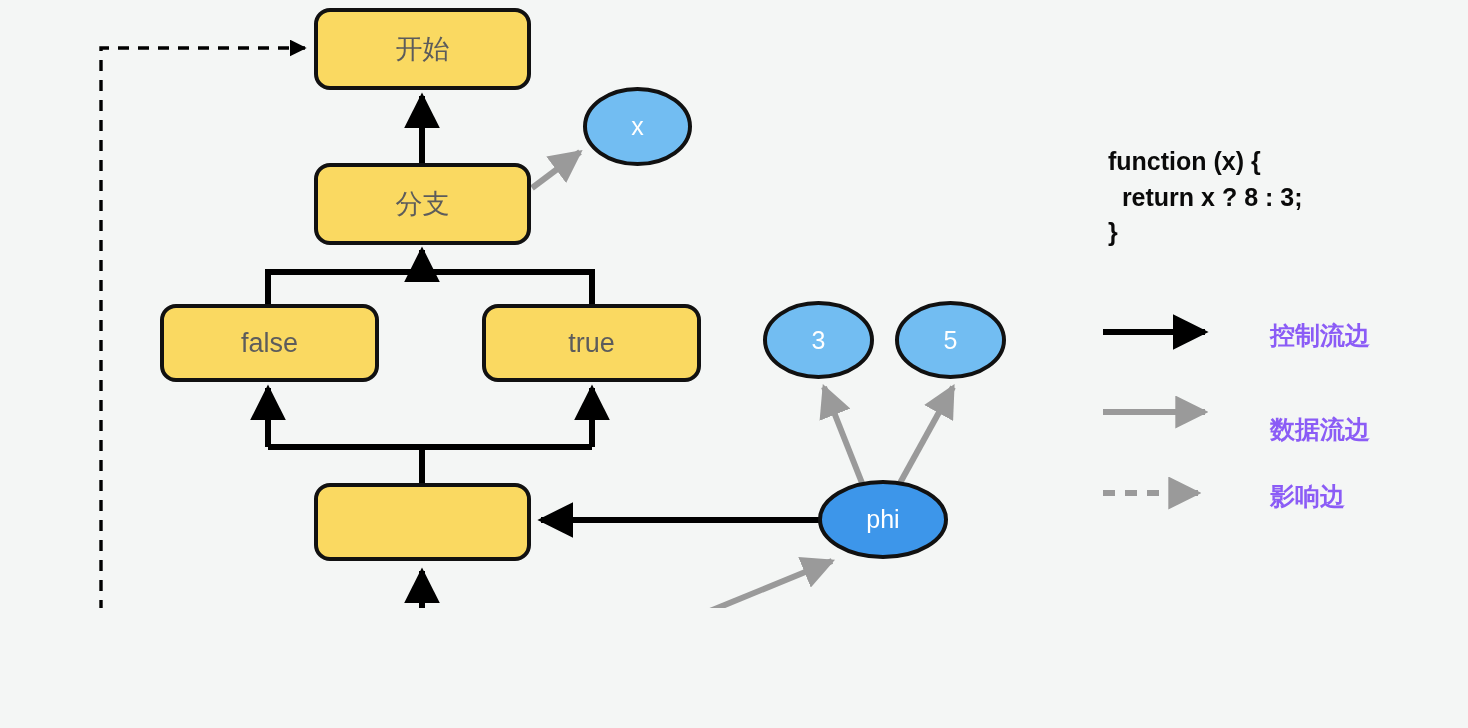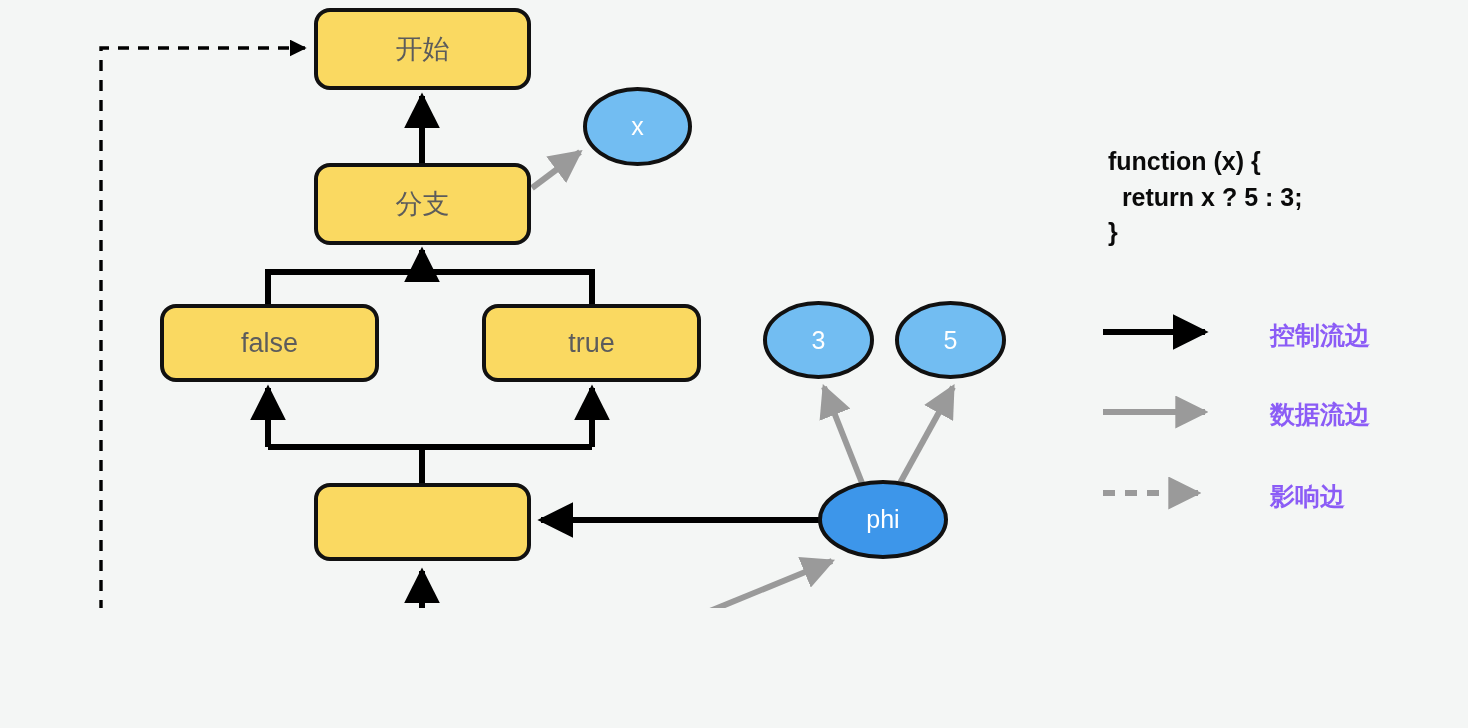--- a/index.html
+++ b/index.html
@@ -138,20 +138,20 @@
   <div class="node-label label-cfg" style="left:162px; top:306px; width:215px; height:74px;">false</div>
   <div class="node-label label-cfg" style="left:484px; top:306px; width:215px; height:74px;">true</div>
   <div class="node-label label-cfg" style="left:316px; top:640px; width:213px; height:74px;text-decoration:underline;">结束</div>
 
   <div class="node-label label-val" style="left:585px; top:89px; width:105px; height:75px;">x</div>
   <div class="node-label label-val" style="left:765px; top:303px; width:107px; height:74px;">3</div>
   <div class="node-label label-val" style="left:897px; top:303px; width:107px; height:74px;">5</div>
   <div class="node-label label-val" style="left:820px; top:482px; width:126px; height:75px;">phi</div>
 
   <div class="code-block">function (x) {
-  return x ? 5 : 3;
+  return x ? 8 : 3;
 }</div>
 
   <div class="legend-label" style="left:1250px; top:319px;">控制流边</div>
-  <div class="legend-label" style="left:1250px; top:398px;">数据流边</div>
+  <div class="legend-label" style="left:1250px; top:413px;">数据流边</div>
   <div class="legend-label" style="left:1250px; top:480px;">影响边</div>
 
 </div>
 
 </body></html>

